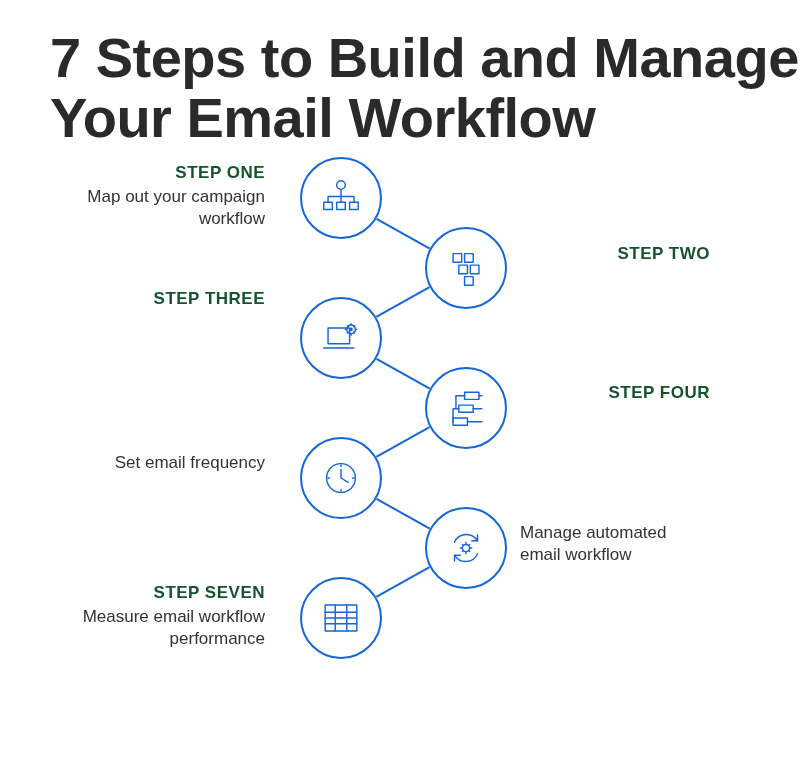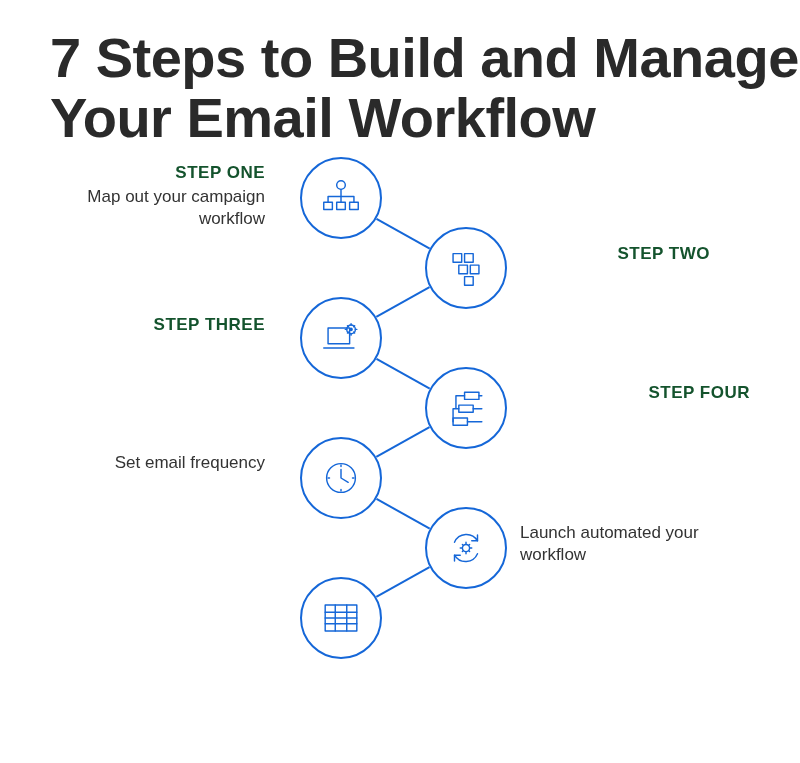--- a/index.html
+++ b/index.html
@@ -99,33 +99,33 @@
     <div class="circle" style="left: 300px; top: 297px;">
       <span>
         <svg viewBox="0 0 64 64" stroke="#1567d8" stroke-width="2" fill="none" stroke-linecap="round" stroke-linejoin="round">
         <path d="M14 18 H44 V40 H14 Z M8 46 H50"></path>
         <circle cx="46" cy="20" r="6"></circle>
         <path d="M46 12 V14 M46 26 V28 M38 20 H40 M52 20 H54 M41 15 L42.5 16.5 M49.5 23.5 L51 25 M41 25 L42.5 23.5 M49.5 16.5 L51 15"></path>
         <circle cx="46" cy="20" r="1.5" fill="#1567d8"></circle>
       </svg>
       </span>
     </div>
-    <div class="label left" style="top: 314px; width: 190px; left: 75px;"><span class="step">STEP THREE</span></div>
+    <div class="label left" style="top: 288px; width: 190px; left: 75px;"><span class="step">STEP THREE</span></div>
     <div class="circle" style="left: 425px; top: 367px;">
       <span>
         <svg viewBox="0 0 64 64" stroke="#1567d8" stroke-width="2" fill="none" stroke-linecap="round" stroke-linejoin="round">
         <rect x="30" y="10" width="20" height="10"></rect>
         <rect x="22" y="28" width="20" height="10"></rect>
         <rect x="14" y="46" width="20" height="10"></rect>
         <path d="M30 15 H18 V33 H22 M22 33 H14 V51"></path>
         <path d="M50 15 H54 M42 33 H54 M34 51 H54"></path>
       </svg>
       </span>
     </div>
-    <div class="label right" style="top: 382px; width: 190px; left: 520px; margin-left: 40px;"><span class="step">STEP FOUR</span></div>
+    <div class="label right" style="top: 382px; width: 190px; left: 520px;"><span class="step">STEP FOUR</span></div>
     <div class="circle" style="left: 300px; top: 437px;">
       <span>
         <svg viewBox="0 0 64 64" stroke="#1567d8" stroke-width="2" fill="none" stroke-linecap="round" stroke-linejoin="round">
         <circle cx="32" cy="32" r="20"></circle>
         <path d="M32 20 V32 L42 38"></path>
         <path d="M32 14 V16 M32 48 V50 M14 32 H16 M48 32 H50"></path>
       </svg>
       </span>
     </div>
     <div class="label left" style="top: 452px; width: 190px; left: 75px;"><span>Set email frequency</span></div>
@@ -133,22 +133,23 @@
       <span>
         <svg viewBox="0 0 64 64" stroke="#1567d8" stroke-width="2" fill="none" stroke-linecap="round" stroke-linejoin="round">
         <path d="M16 24 A18 18 0 0 1 48 22"></path>
         <path d="M48 40 A18 18 0 0 1 16 42"></path>
         <path d="M48 14 V22 H40 M16 50 V42 H24"></path>
         <circle cx="32" cy="32" r="5"></circle>
         <path d="M32 24 V26 M32 38 V40 M24 32 H26 M38 32 H40 M27 27 L28.5 28.5 M35.5 35.5 L37 37 M27 37 L28.5 35.5 M35.5 28.5 L37 27"></path>
       </svg>
       </span>
     </div>
-    <div class="label right" style="top: 522px; width: 190px; left: 520px;"><span>Launch automated your workflow</span></div>
+    <div class="label right" style="top: 522px; width: 190px; left: 520px;"><span>Manage automated email workflow</span></div>
     <div class="circle" style="left: 300px; top: 577px;">
       <span>
         <svg viewBox="0 0 64 64" stroke="#1567d8" stroke-width="2" fill="none" stroke-linecap="round" stroke-linejoin="round">
         <rect x="10" y="14" width="44" height="36"></rect>
         <path d="M10 24 H54 M10 32 H54 M10 40 H54 M24 14 V50 M40 14 V50"></path>
       </svg>
       </span>
     </div>
+    <div class="label left" style="top: 582px; width: 190px; left: 75px;"><span class="step">STEP SEVEN</span><span>Measure email workflow performance</span></div>
   </div>
 
 </body></html>

